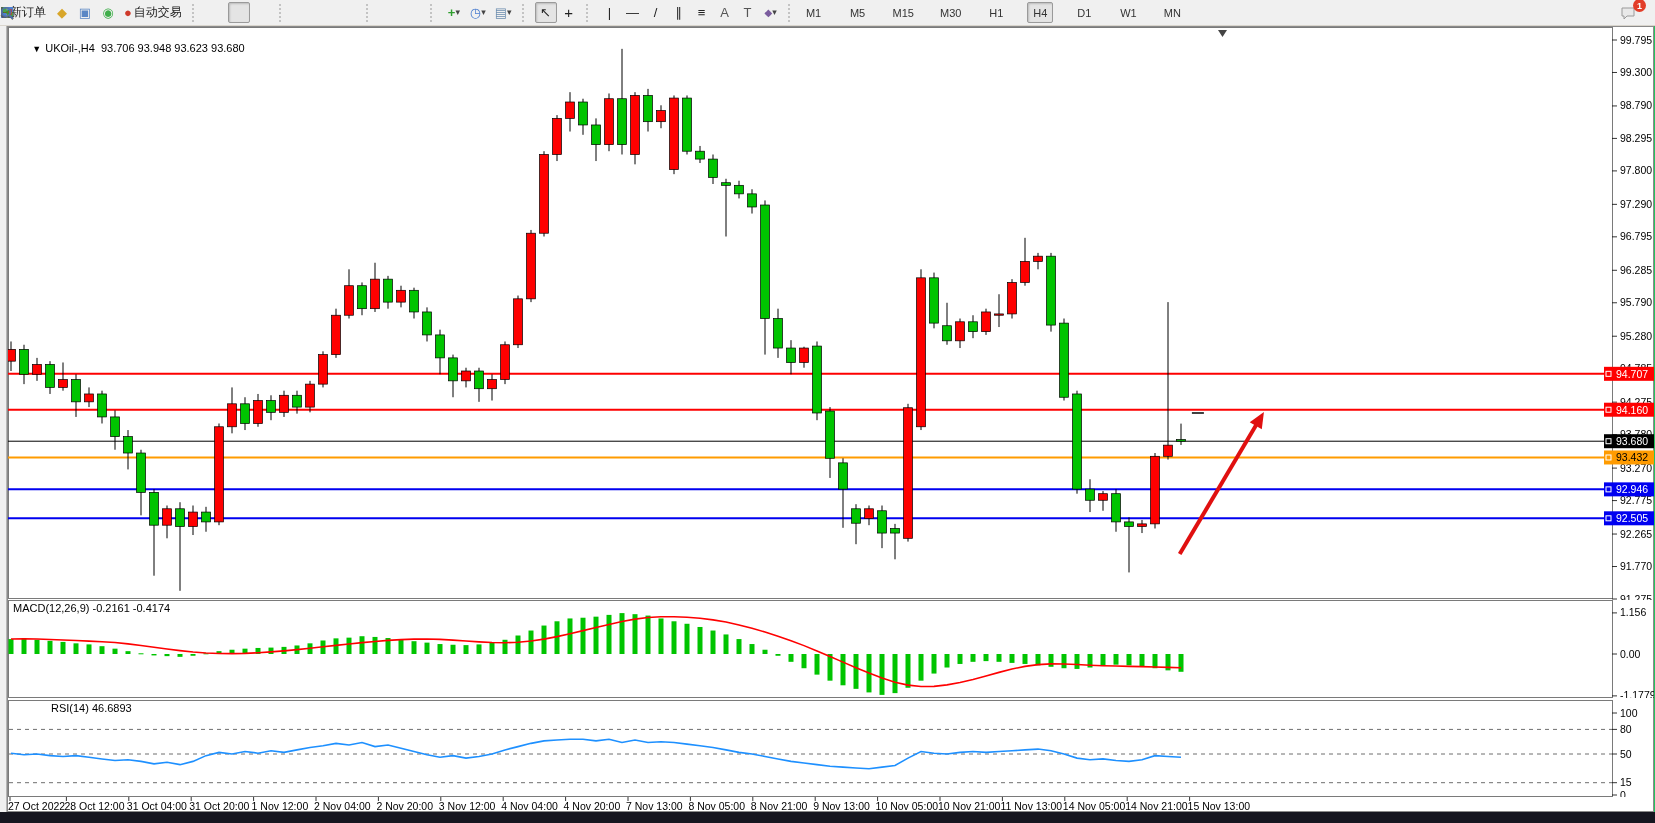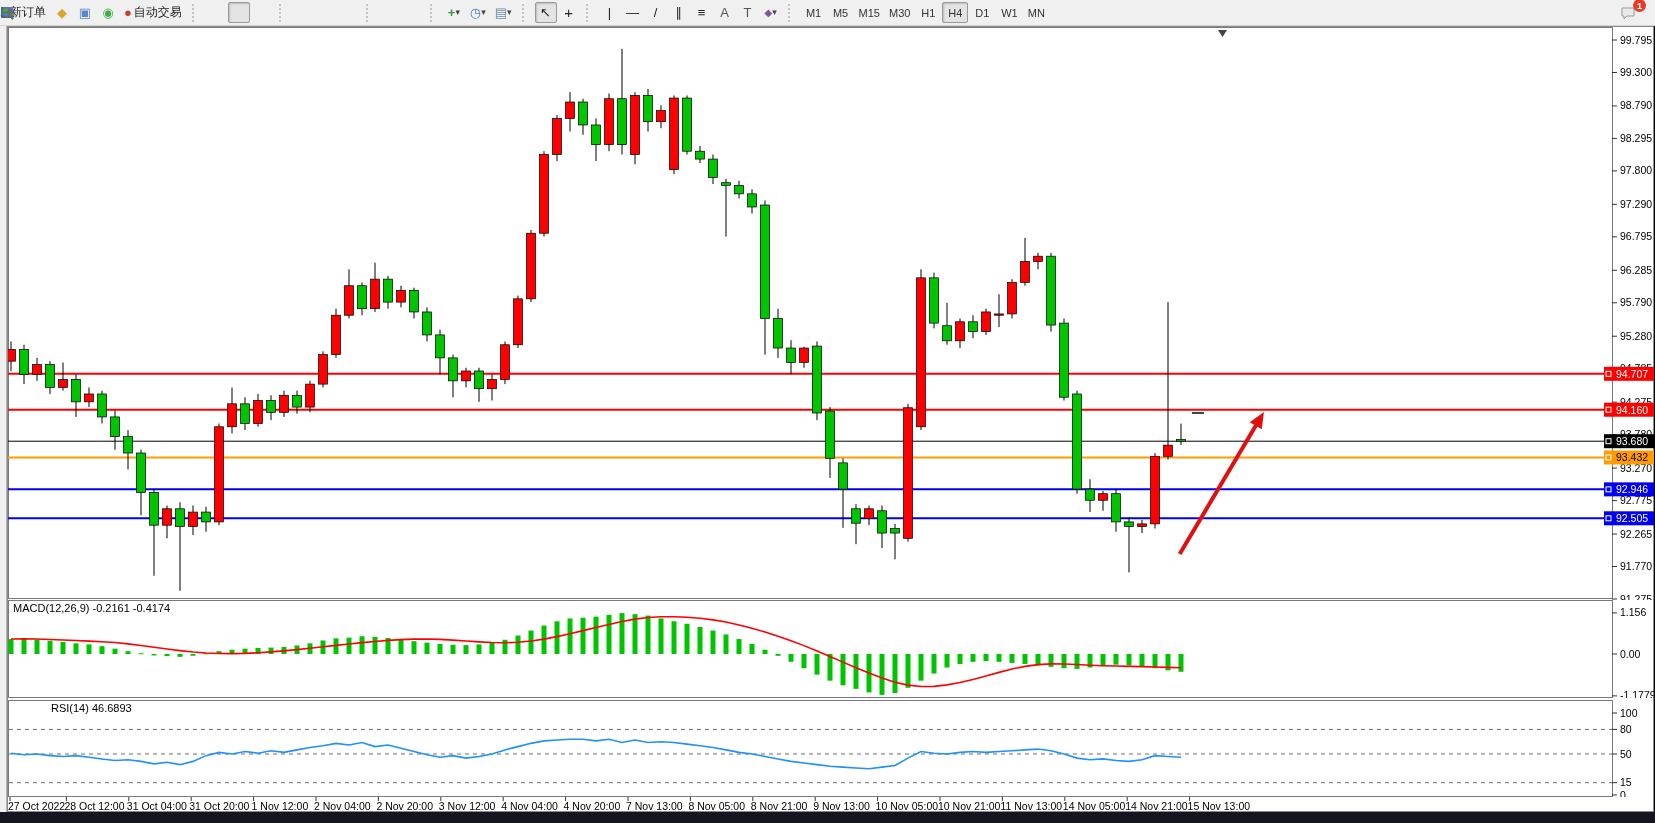--- a/index.html
+++ b/index.html
@@ -1,16 +1,16 @@
 <!DOCTYPE html>
 <html><head>
 <meta charset="utf-8">
 <style>
   html,body{margin:0;padding:0;background:#e8e8e8;}
-  .app{position:relative;width:1655px;height:823px;overflow:hidden;background:#000000;
+  .app{position:relative;width:1655px;height:823px;overflow:hidden;background:#22c55e;
        font-family:"Liberation Sans","DejaVu Sans",sans-serif;-webkit-font-smoothing:antialiased;}
   
   .toolbar{position:absolute;top:0;left:0;right:0;height:25px;background:#f0f0f0;
            border-bottom:1px solid #d9d5cd;display:flex;align-items:center;padding:0 4px;gap:1px;}
   .tbtn{height:21px;min-width:22px;padding:0 3px;display:flex;align-items:center;justify-content:center;
         font-size:12px;color:#222;border:1px solid transparent;border-radius:2px;box-sizing:border-box;cursor:default;}
   .tbtn.active{border:1px solid #9a9a9a;background:#e4e4e4;box-shadow:inset 1px 1px 2px rgba(0,0,0,.18);}
   .tbtn .glyph{font-size:13px;line-height:1;}
   .tsep{width:7px;height:18px;border-left:2px dotted #c3c3c3;margin:0 3px 0 5px;}
   .tf{font-size:11px;color:#333;min-width:26px;}
@@ -159,21 +159,21 @@
     <div class="tbtn">
       <span class="glyph" style="color:#555">T</span>
     </div>
     <div class="tbtn">
       <span class="glyph" style="font-size:10px;color:#7a5c9e">◆</span>
       <span class="glyph" style="font-size:9px;color:#444">▾</span>
     </div>
 
     <div class="tsep"></div>
 
-    <div id="tf-container" style="display:flex;align-items:center;gap:1px;">
+    <div id="tf-container" style="display:flex;align-items:center;gap:18px;">
         <div class="tbtn tf">M1</div>
         <div class="tbtn tf">M5</div>
         <div class="tbtn tf">M15</div>
         <div class="tbtn tf">M30</div>
         <div class="tbtn tf">H1</div>
         <div class="tbtn tf active">H4</div>
         <div class="tbtn tf">D1</div>
         <div class="tbtn tf">W1</div>
         <div class="tbtn tf">MN</div>
       </div>
@@ -191,20 +191,23 @@
         <path d="M2 2h12v8H7l-3 3v-3H2z" fill="#e9e9e9" stroke="#9a9a9a"></path>
       </svg>
       <span class="badge">1</span>
     </div>
   </div>
 
   <div class="leftstrip"></div>
 
   <div class="twin">
 
+    <div class="pane-label hdr">
+      <span class="arrowglyph">▼</span><span>UKOil-,H4</span>&nbsp;&nbsp;<span>93.706 93.948 93.623 93.680</span>
+    </div>
 
     <svg id="price-svg" width="1646" height="573" style="top:0">
         <rect x="0.5" y="0.5" width="1604" height="571" fill="#ffffff" stroke="#7a7a7a"></rect>
         <line x1="1604" y1="13" x2="1609" y2="13" stroke="#000" stroke-width="0.8"></line>
         <text x="1612" y="16.5" font-size="10.5" font-family="Liberation Sans, DejaVu Sans, sans-serif" fill="#000">99.795</text>
         <line x1="1604" y1="45.47711267605665" x2="1609" y2="45.47711267605665" stroke="#000" stroke-width="0.8"></line>
         <text x="1612" y="48.97711267605665" font-size="10.5" font-family="Liberation Sans, DejaVu Sans, sans-serif" fill="#000">99.300</text>
         <line x1="1604" y1="78.93838028168987" x2="1609" y2="78.93838028168987" stroke="#000" stroke-width="0.8"></line>
         <text x="1612" y="82.43838028168987" font-size="10.5" font-family="Liberation Sans, DejaVu Sans, sans-serif" fill="#000">98.790</text>
         <line x1="1604" y1="111.41549295774652" x2="1609" y2="111.41549295774652" stroke="#000" stroke-width="0.8"></line>

